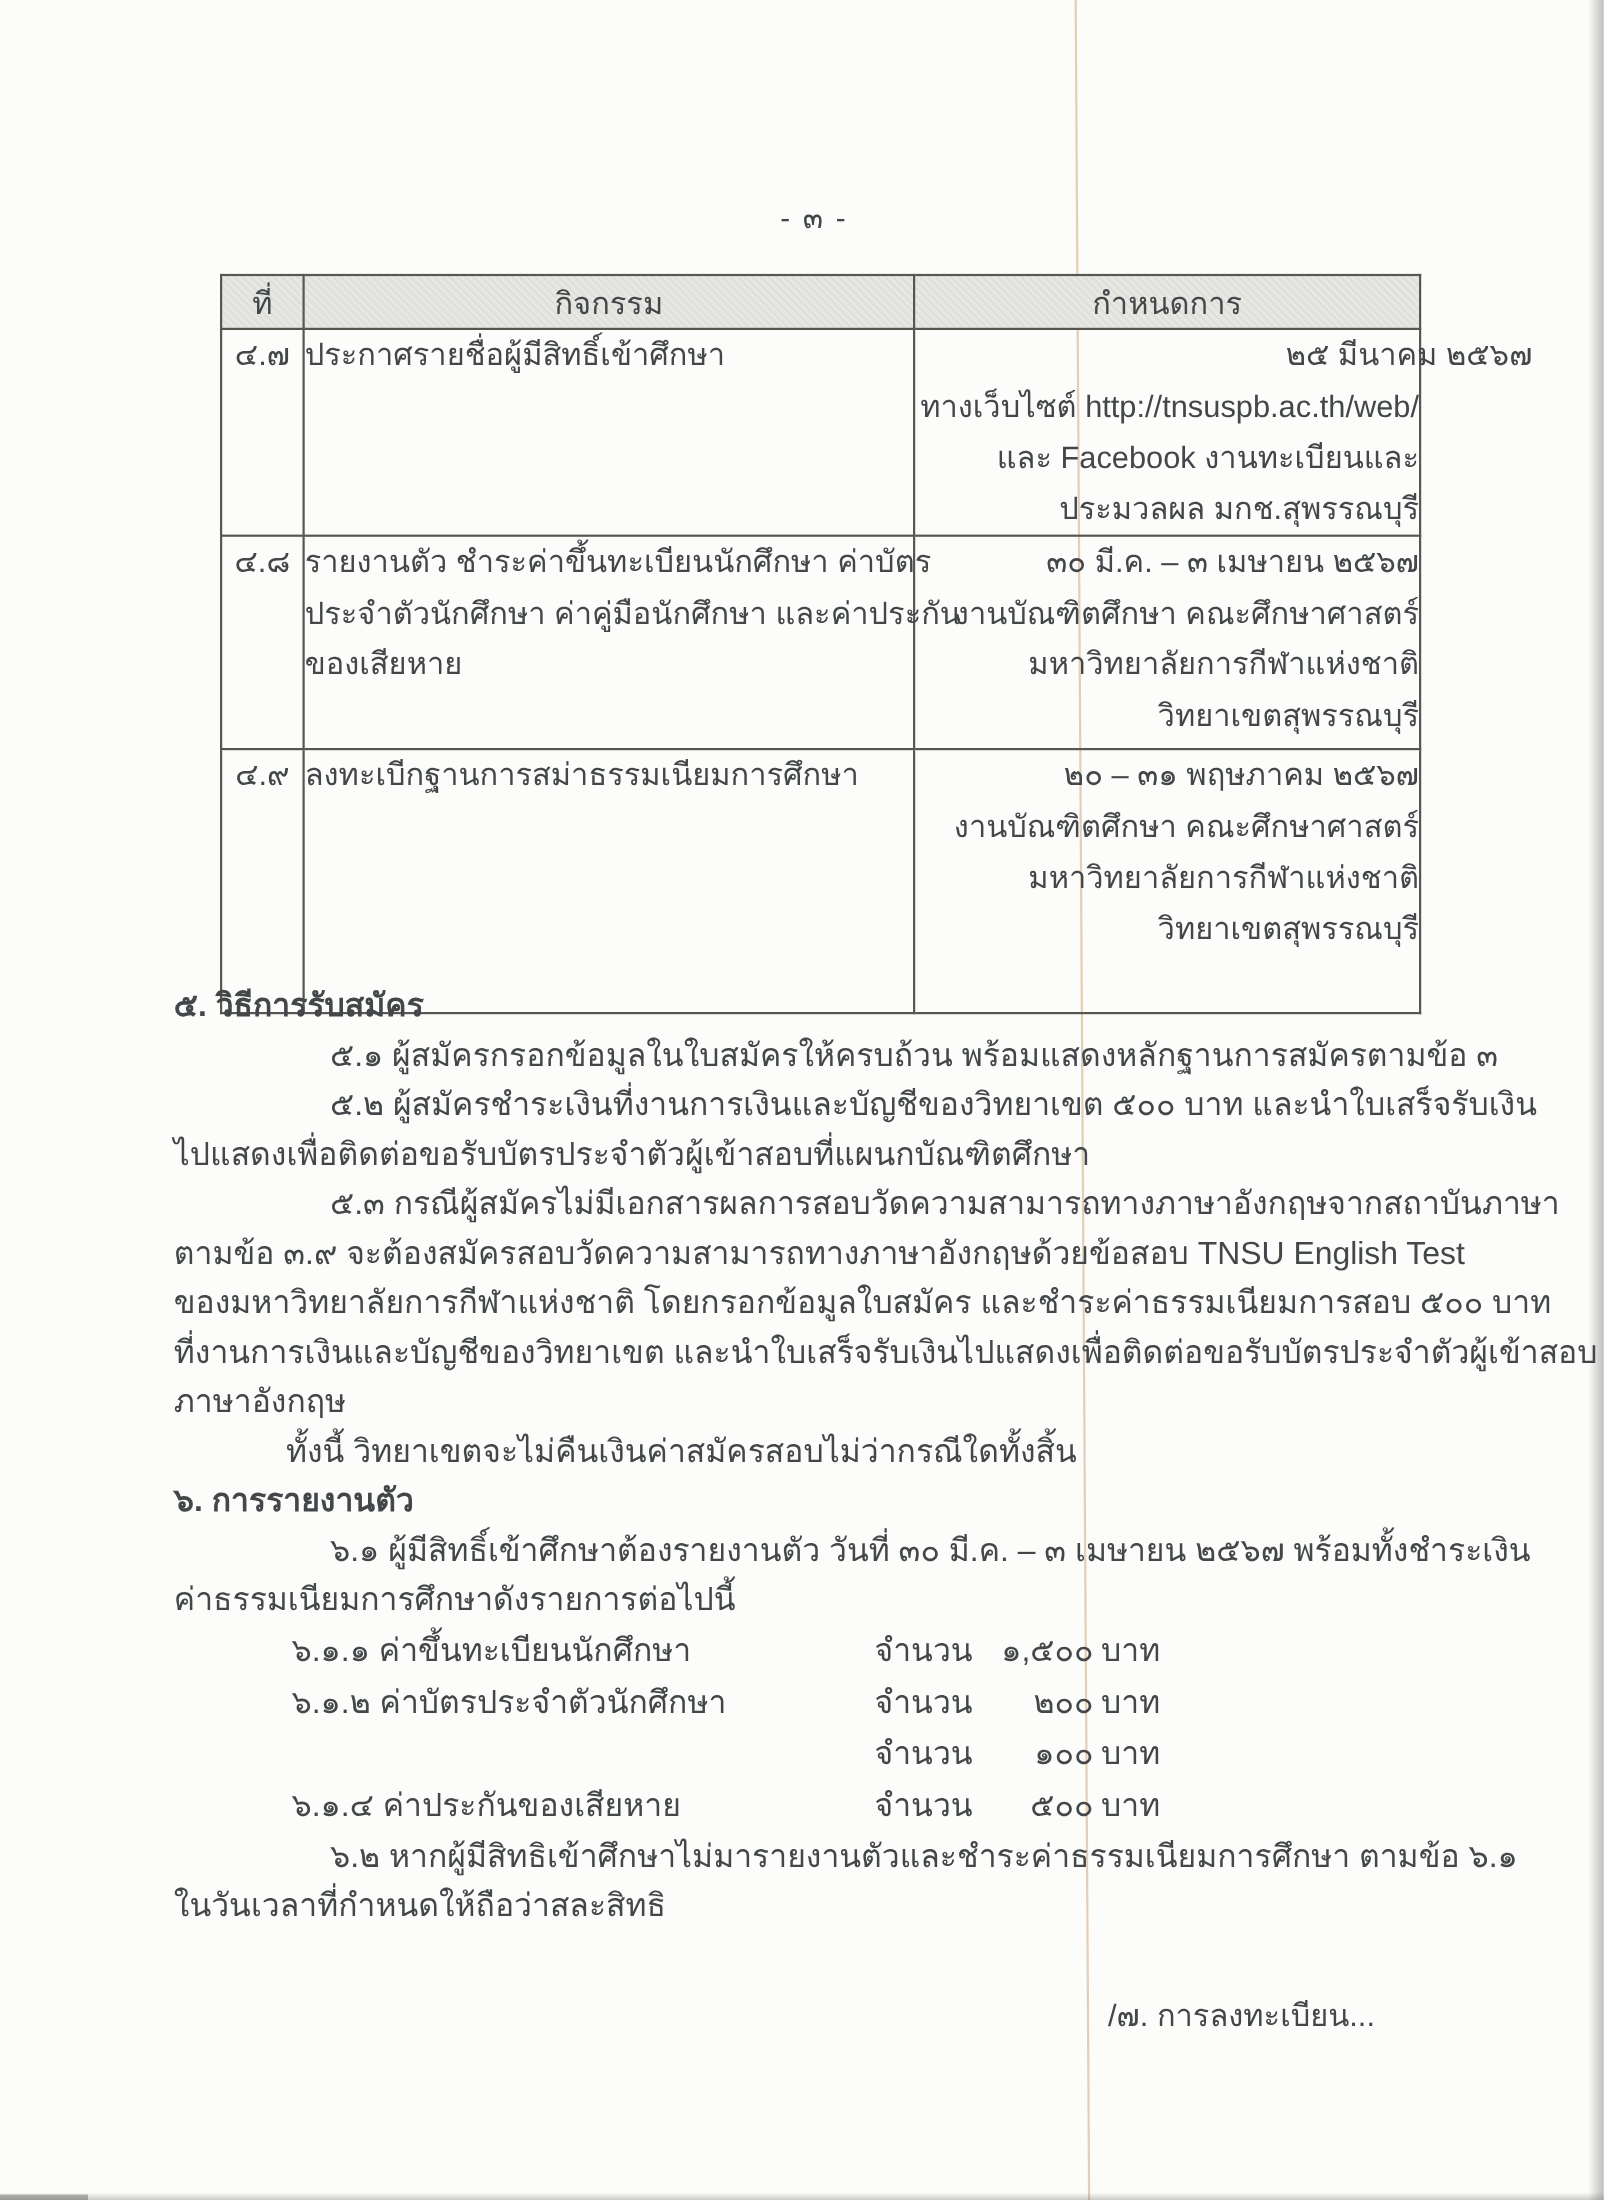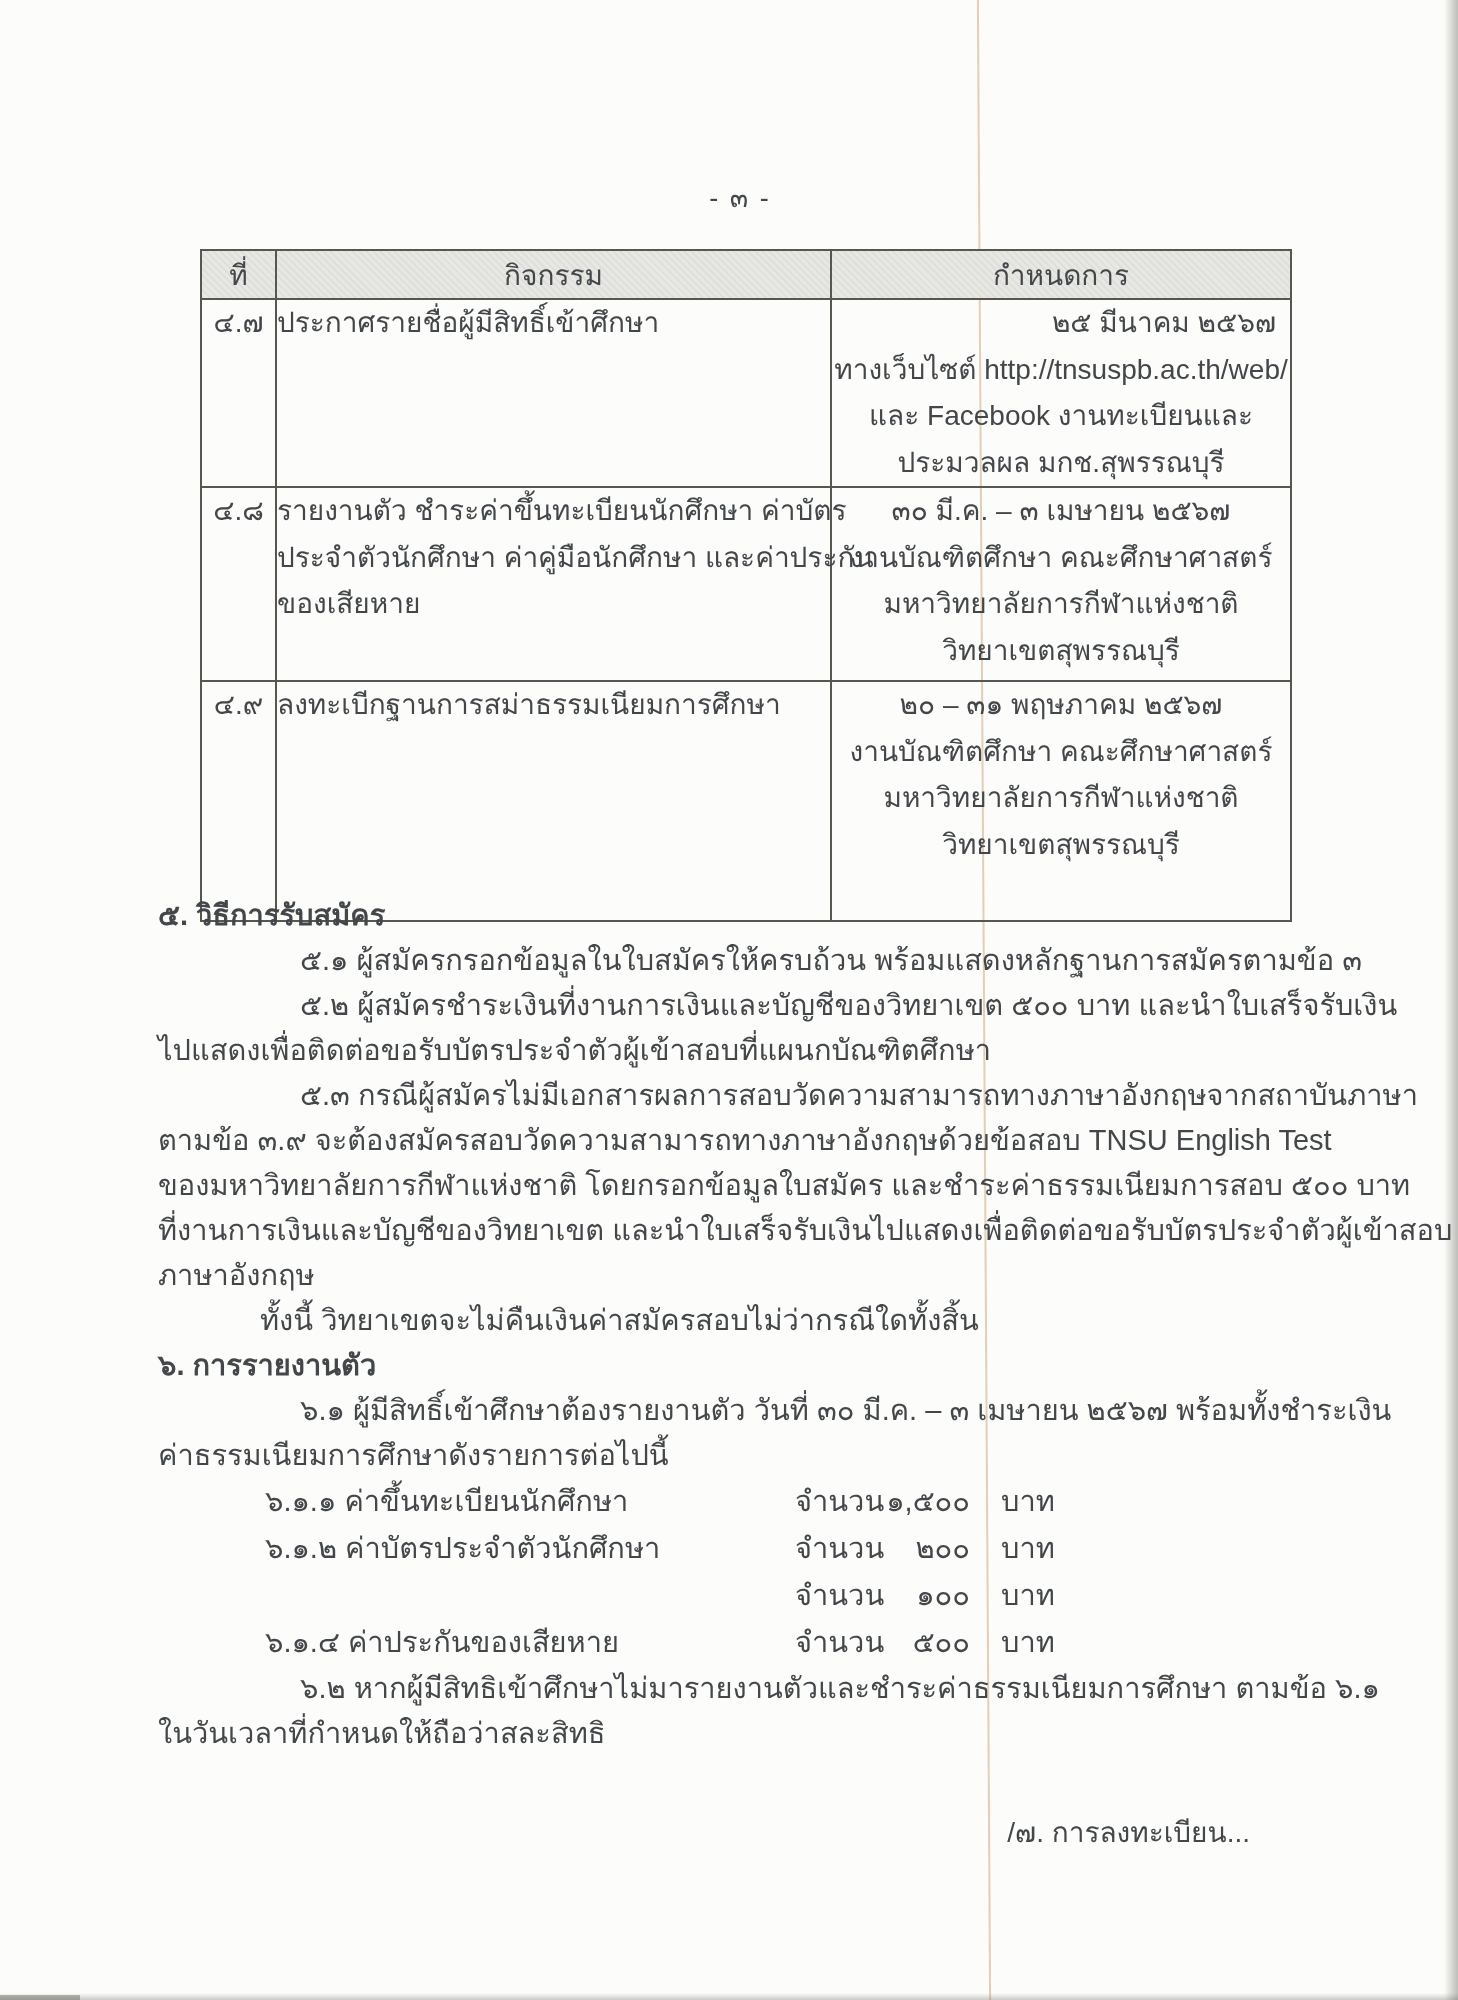--- a/index.html
+++ b/index.html
@@ -52,40 +52,40 @@
     font-weight:normal;
     padding:0;
   }
   table.sched thead th{
     height:47px;vertical-align:middle;text-align:center;
     background:#e7e7e3;
     background-image:repeating-linear-gradient(45deg,rgba(110,110,105,0.07) 0 2px,transparent 2px 5px);
   }
   td.cell-no{text-align:center;padding-top:5px;}
   td.cell-act{padding:5px 8px 0 15px;}
-  td.cell-sch{text-align:center;padding-top:5px;}
+  td.cell-sch{text-align:right;padding-top:5px;}
   .tline{line-height:46.5px;height:46.5px;white-space:nowrap;}
   .tline.date-shift{position:relative;left:103px;}
   tr.r47{height:185px;} tr.r48{height:194px;margin-top:32px;} tr.r49{height:240px;}
 
   
   .body-lines{
     position:absolute;left:158px;top:893px;width:1160px;
     font-size:29px;
   }
   .bline{height:45px;line-height:45px;white-space:nowrap;}
   .bline.heading{font-weight:bold;}
   .bline.sub{margin-left:142px;}
   .bline.thus{margin-left:102px;}
   .bline.flush{margin-left:0;}
 
   .fee-row{position:relative;height:47px;line-height:47px;}
   .fee-item{position:absolute;left:107px;top:0;white-space:nowrap;}
   .fee-qty{position:absolute;left:637px;top:0;}
-  .fee-amount{position:absolute;left:628px;top:0;width:184px;text-align:right;}
+  .fee-amount{position:absolute;left:652px;top:0;width:184px;text-align:right;}
   .fee-unit{position:absolute;left:843px;top:0;}
 
   .continuation{
     position:absolute;left:945px;top:1810px;width:305px;
     text-align:right;font-size:28px;
   }
 </style>
 </head>
 <body>
 

